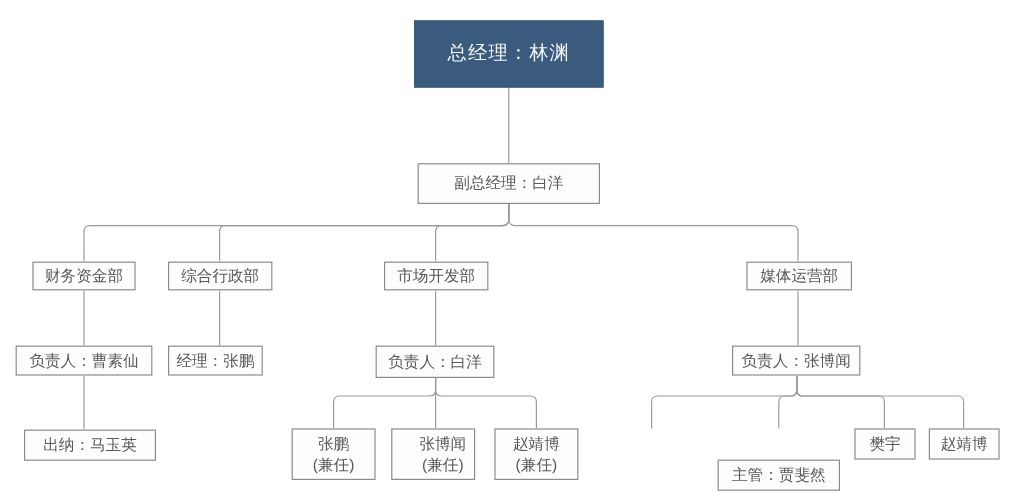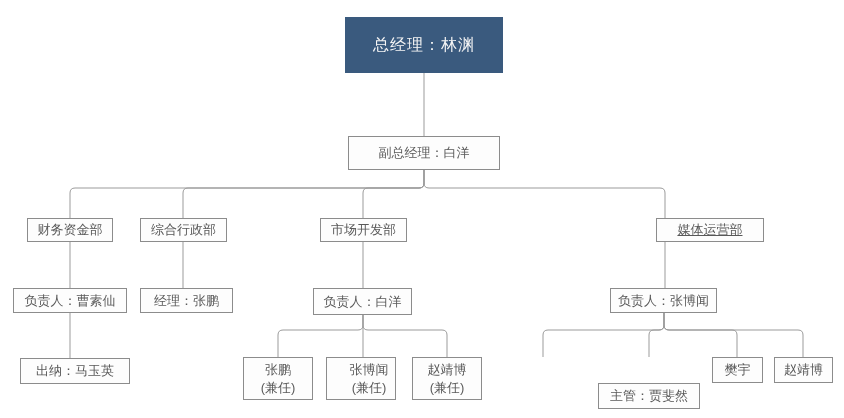--- a/index.html
+++ b/index.html
@@ -88,28 +88,28 @@
 
   <div class="node" style="left:27px; top:218px; width:86px; height:24px;">
     <span>财务资金部</span>
   </div>
   <div class="node" style="left:140px; top:218px; width:87px; height:24px;">
     <span>综合行政部</span>
   </div>
   <div class="node" style="left:320px; top:218px; width:87px; height:24px;">
     <span>市场开发部</span>
   </div>
-  <div class="node" style="left:656px; top:218px; width:108px; height:24px;text-decoration:underline;">
+  <div class="node" style="left:622px; top:218px; width:88px; height:24px;">
     <span>媒体运营部</span>
   </div>
 
   <div class="node" style="left:13px; top:288px; width:114px; height:25px;">
     <span>负责人：曹素仙</span>
   </div>
-  <div class="node" style="left:140px; top:288px; width:93px; height:25px;">
+  <div class="node" style="left:140px; top:288px; width:79px; height:25px;">
     <span>经理：张鹏</span>
   </div>
   <div class="node" style="left:313px; top:288px; width:99px; height:27px;">
     <span>负责人：白洋</span>
   </div>
   <div class="node" style="left:610px; top:288px; width:107px; height:25px;">
     <span>负责人：张博闻</span>
   </div>
 
   <div class="node" style="left:20px; top:358px; width:110px; height:26px;">

